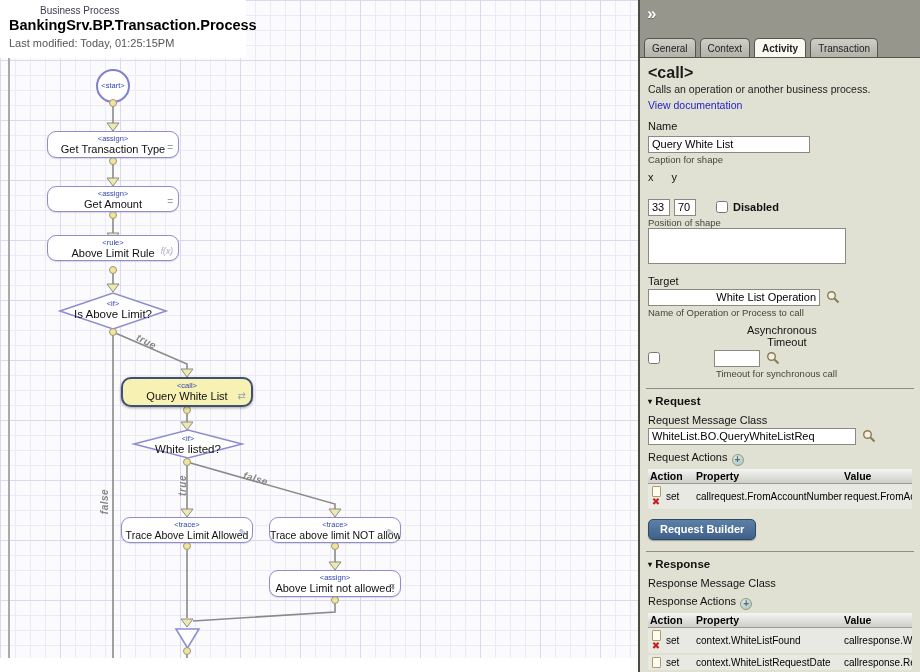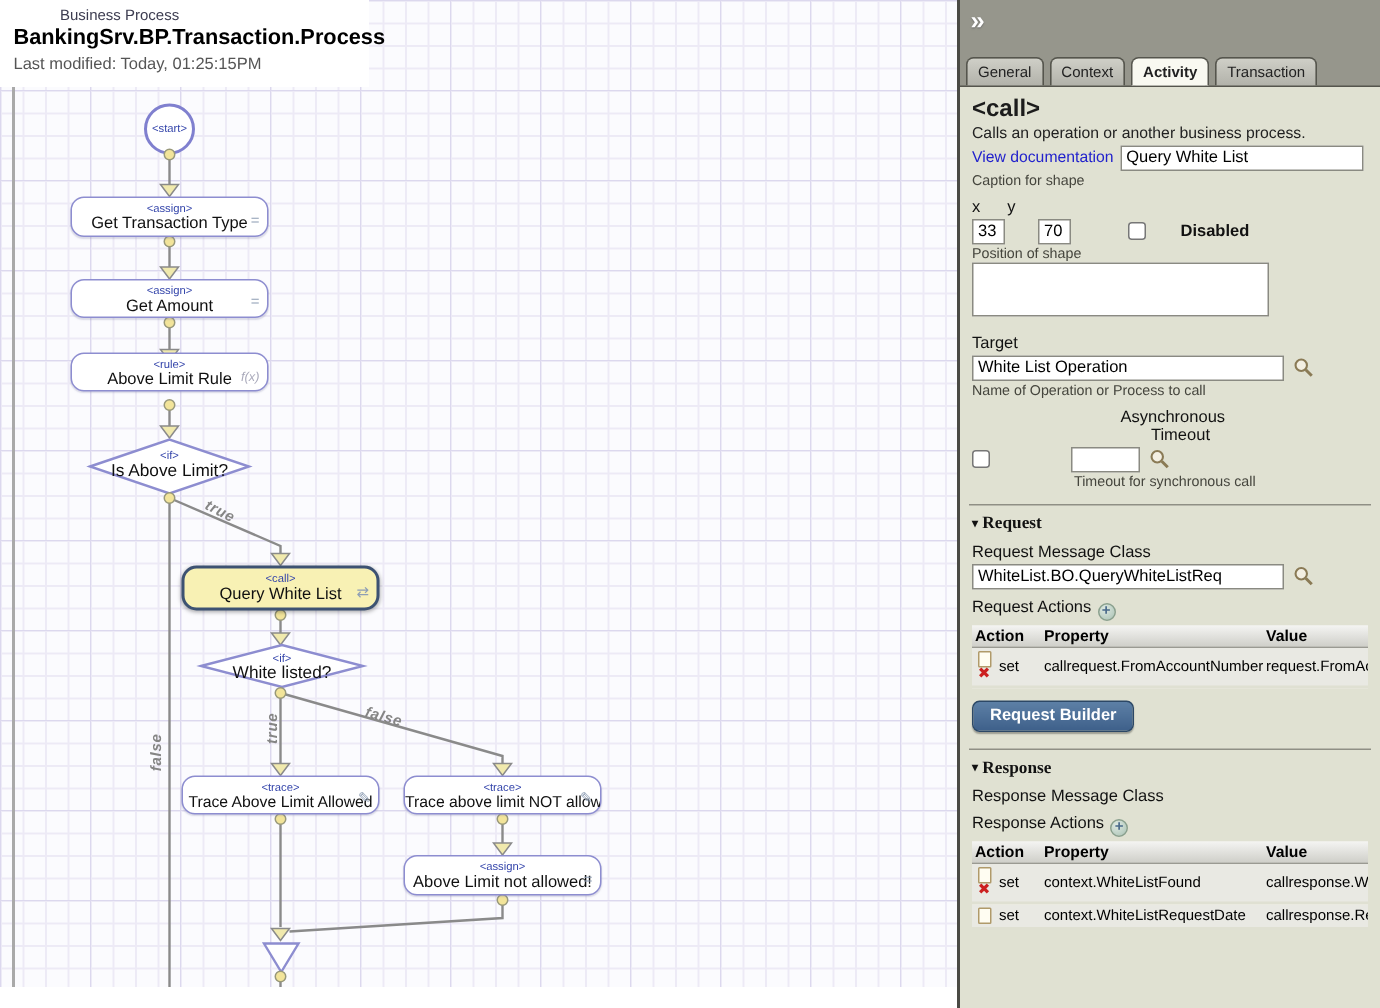--- a/index.html
+++ b/index.html
@@ -50,21 +50,21 @@
   .p-link { font-size:10.5px; color:#2222cc; text-decoration:none; display:inline-block; margin-top:1px; cursor:pointer; }
   .f-label { font-size:11px; color:#111; margin:7px 0 2px; }
   .f-hint  { font-size:9.5px; color:#45453d; margin-top:1px; }
   .tin { border:1px solid #8a8a82; background:#fff; font-size:11px; height:17px;
     padding:1px 3px; font-family:inherit; }
   .row { display:flex; align-items:center; }
   .mag { width:14px; height:14px; margin-left:6px; cursor:pointer; flex:none; }
   .cb { width:12px; height:12px; margin:0; }
   .bold-lbl { font-size:11px; font-weight:bold; color:#111; }
   .divider { border-top:1px solid #8f8f85; margin:9px -2px 6px; }
-  .sec-head { font-size:11.5px; font-weight:bold; color:#111;font-family:Liberation Serif, serif; }
+  .sec-head { font-size:11.5px; font-weight:bold; color:#111; }
   .sec-head .tri { font-size:8px; vertical-align:1px; }
   .plus-badge { display:inline-block; width:12px; height:12px; border-radius:50%;
     background:radial-gradient(circle at 35% 30%, #dfe9e2, #a9c2b4); border:1px solid #8aa08e;
     color:#4a6a8a; font-size:10px; line-height:10px; text-align:center; font-weight:bold;
     vertical-align:-2px; margin-left:4px; cursor:pointer; }
   table.actions { width:264px; border-collapse:collapse; table-layout:fixed; margin-top:3px;
     background:#f4f4ef; font-size:10px; }
   table.actions th { background:linear-gradient(#f4f4f2,#cfcfc9); border-bottom:1px solid #9a9a92;
     font-size:10.5px; text-align:left; padding:1px 2px; }
   table.actions td { padding:2px; border-bottom:2px solid #dfe0d2; background:#e9e9e3;
@@ -200,40 +200,41 @@
       <div class="tab active">Activity</div>
       <div class="tab">Transaction</div>
     </div>
   </div>
 
   <div class="panel-body">
     <div class="p-head">&lt;call&gt;</div>
     <div class="p-desc">Calls an operation or another business process.</div>
     <a class="p-link">View documentation</a>
 
+    <div class="f-label">Name</div>
     <input class="tin" style="width: 162px;" value="Query White List">
     <div class="f-hint">Caption for shape</div>
 
     <div class="row" style="margin-top:6px; gap:18px;">
       <span class="f-label" style="margin:0;">x</span>
       <span class="f-label" style="margin:0;">y</span>
     </div>
-    <div class="row" style="margin-top:2px;gap:18px;">
+    <div class="row" style="margin-top:16px;">
       <input class="tin" style="width: 22px;" value="33">
       <input class="tin" style="width: 22px; margin-left: 4px;" value="70">
       <input type="checkbox" class="cb" style="margin-left: 20px;">
       <span class="bold-lbl" style="margin-left:5px;">Disabled</span>
     </div>
     <div class="f-hint">Position of shape</div>
 
     <textarea class="tin" style="width: 198px; height: 36px; resize: none;"></textarea>
 
     <div class="f-label">Target</div>
     <div class="row">
-      <input class="tin" style="width: 208px;" value="White List Operation">
+      <input class="tin" style="width: 172px; text-align: right;" value="White List Operation">
       <svg class="mag" viewBox="0 0 14 14">
         <circle cx="5.5" cy="5.5" r="3.8" fill="#f3efe2" stroke="#8a7a55" stroke-width="1.4"></circle>
         <line x1="8.5" y1="8.5" x2="12.5" y2="12.5" stroke="#8a7a55" stroke-width="2"></line>
       </svg>
     </div>
     <div class="f-hint">Name of Operation or Process to call</div>
 
     <div class="row" style="margin-top:6px;flex-direction:column;">
       <span class="f-label" style="margin:0; width:66px;">Asynchronous</span>
       <span class="f-label" style="margin:0 0 0 14px;">Timeout</span>

